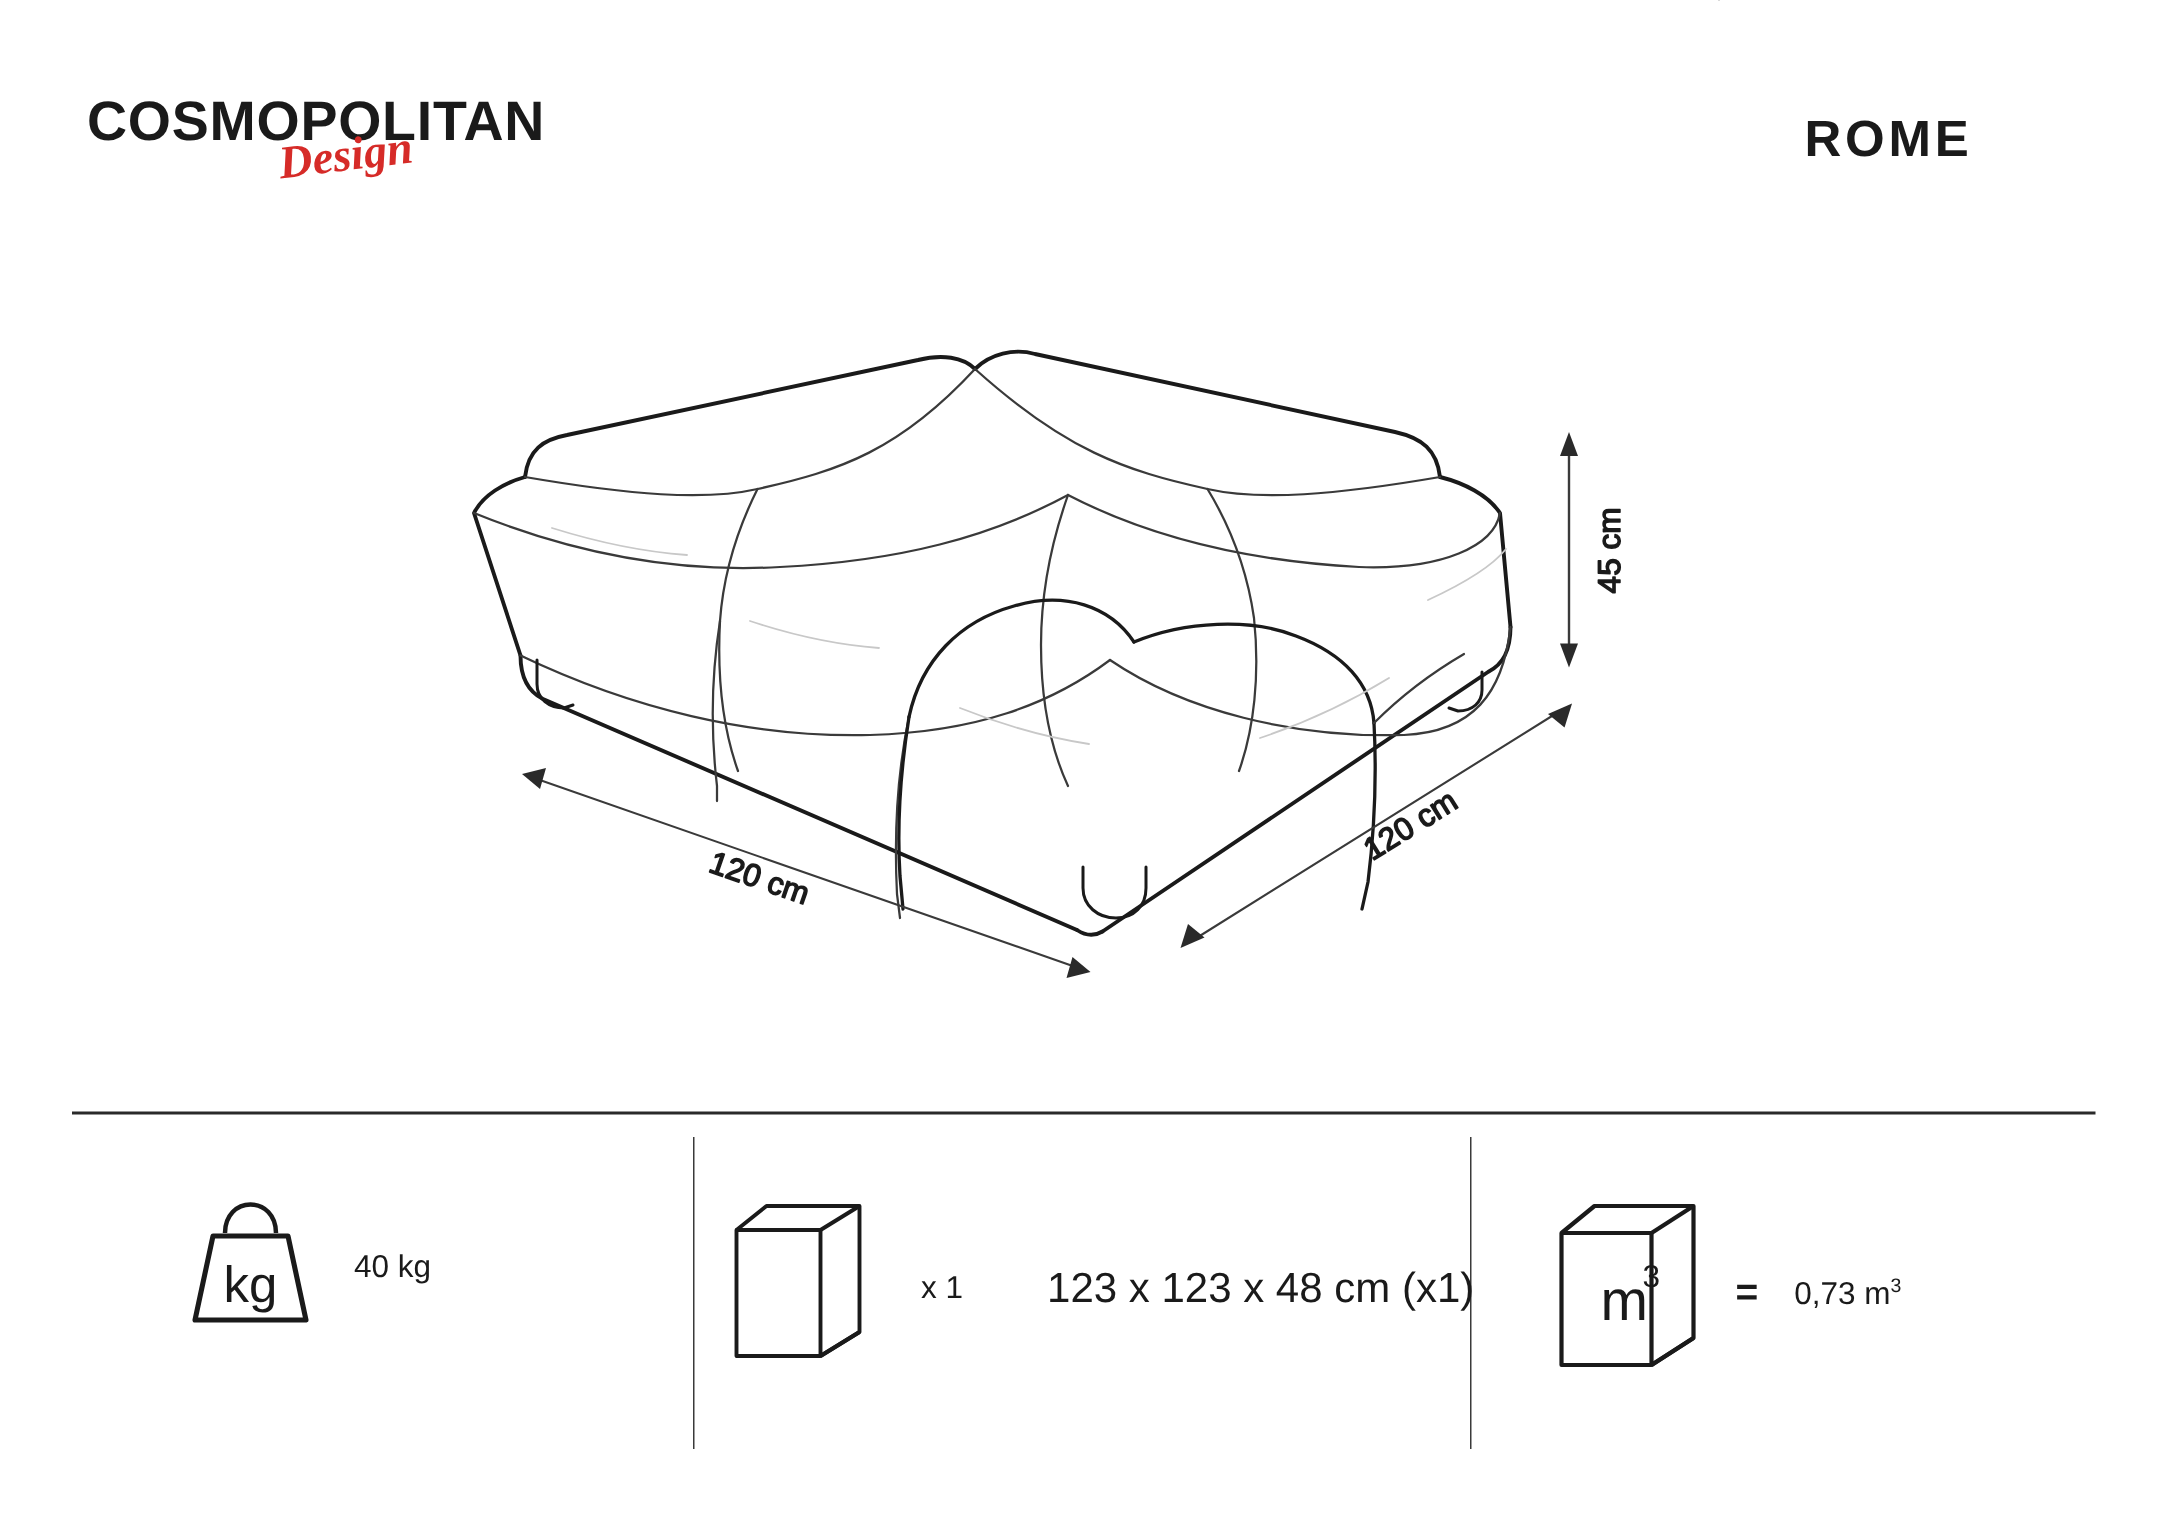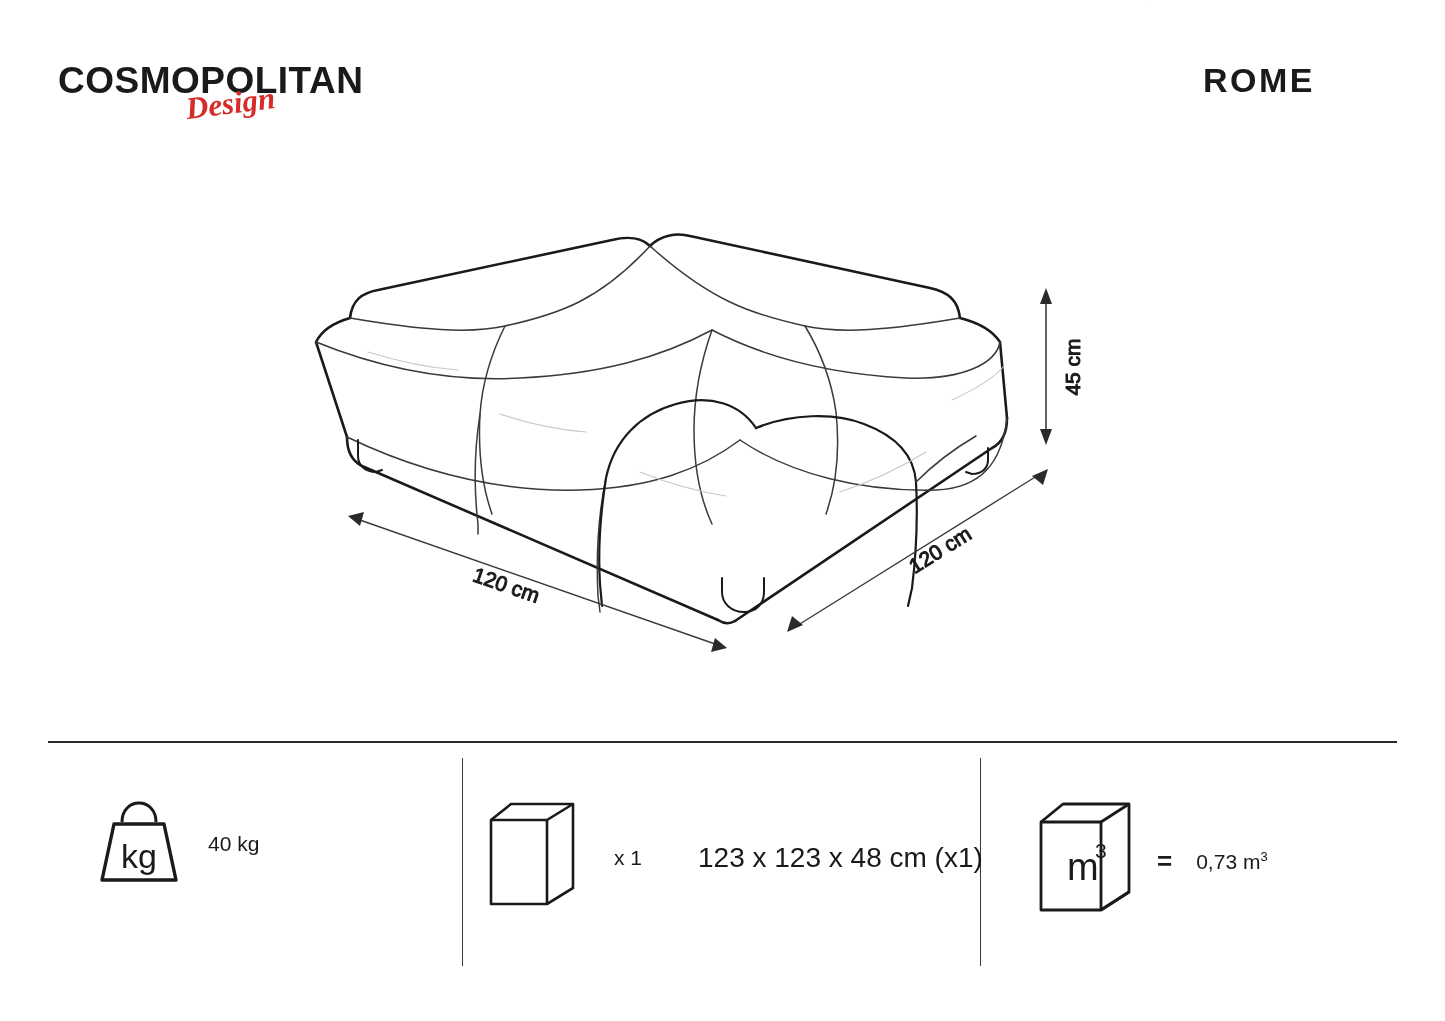--- a/index.html
+++ b/index.html
@@ -51,21 +51,21 @@
     font-style: italic;
     font-weight: 700;
     transform: rotate(-7deg);
     transform-origin: left center;
     white-space: nowrap;
   }
 
   .model-title {
     position: absolute;
     right: 130px;
-    top: 61px;
+    top: 74px;
     font-size: 34px;
     font-weight: 700;
     letter-spacing: 2.5px;
     color: #1a1a1a;
     white-space: nowrap;
   }
 
   
   .product-figure {
     position: absolute;
@@ -101,21 +101,21 @@
     left: 0;
     top: 758px;
     width: 1445px;
     height: 210px;
   }
   .spec-block {
     position: absolute;
     display: flex;
     align-items: center;
   }
-  .spec-weight { left: 96px; top: 42px; }
+  .spec-weight { left: 124px; top: 42px; }
   .spec-package { left: 487px; top: 42px; }
   .spec-volume { left: 1037px; top: 42px; }
 
   .spec-icon { flex: 0 0 auto; }
   .spec-text {
     font-size: 21px;
     color: #1a1a1a;
     white-space: nowrap;
   }
   .weight-value { margin-left: 26px; }

